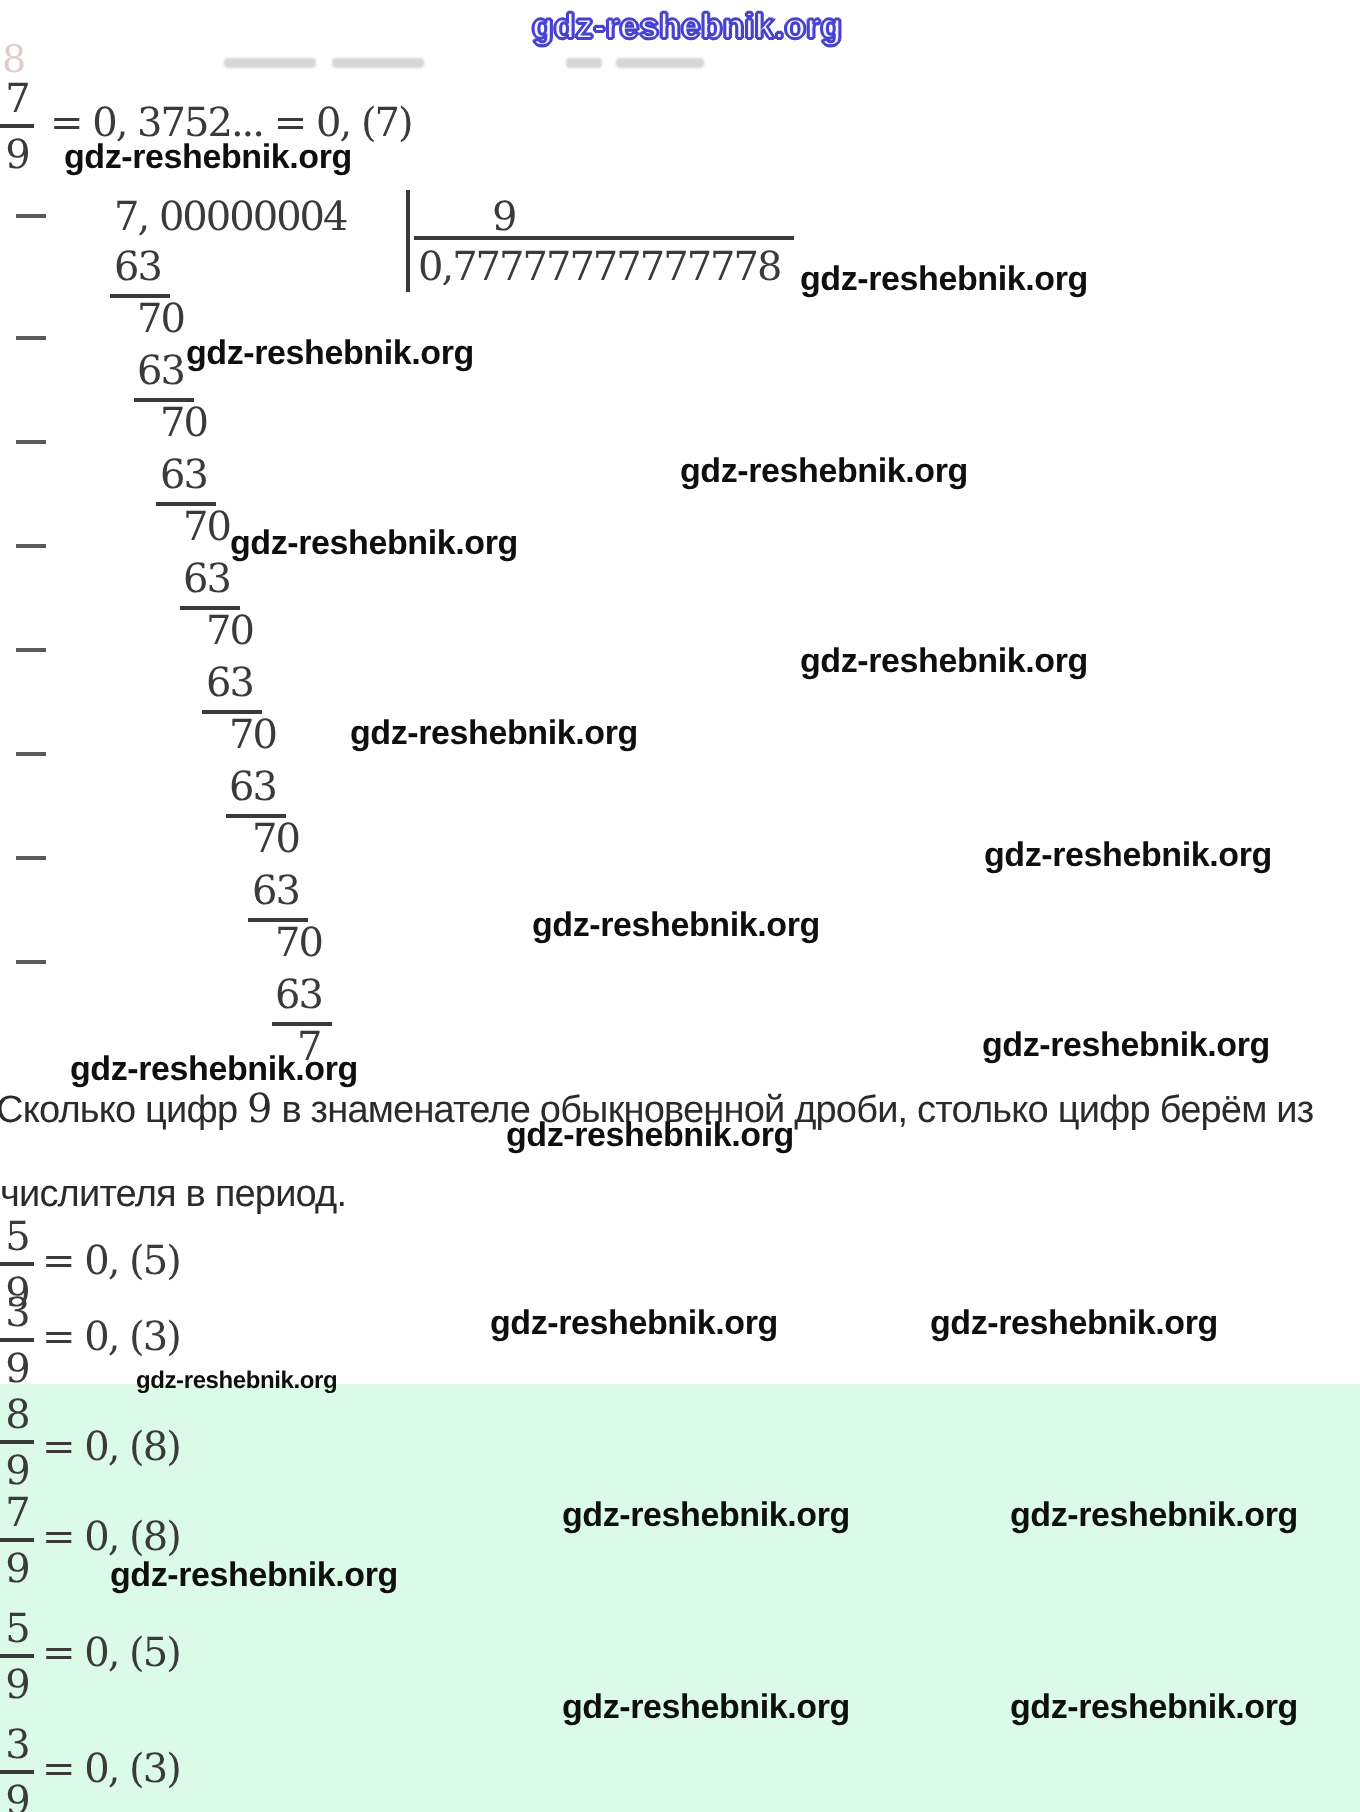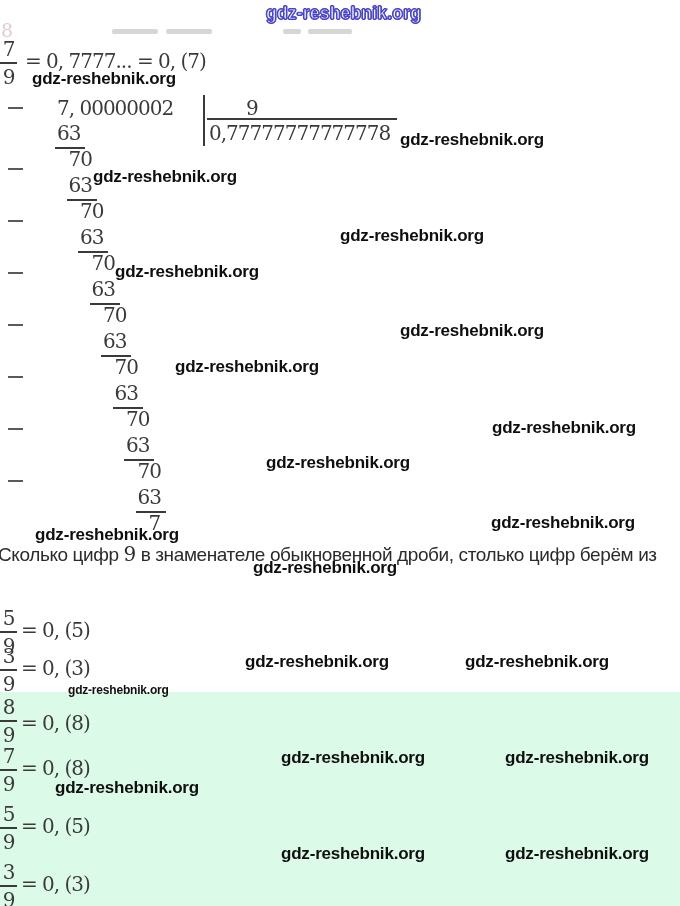--- a/index.html
+++ b/index.html
@@ -56,25 +56,25 @@
   <div class="remnant-dash" style="left:112px;top:29px;width:46px;"></div>
   <div class="remnant-dash" style="left:166px;top:29px;width:46px;"></div>
   <div class="remnant-dash" style="left:283px;top:29px;width:18px;"></div>
   <div class="remnant-dash" style="left:308px;top:29px;width:44px;"></div>
 
   <div class="frac" style="left:0;top:38px;">
     <div class="fnum">7</div>
     <div class="fbar"></div>
     <div class="fden">9</div>
   </div>
-  <div class="math" style="left:25px;top:50px;">= 0, 7777... = 0, (7)</div>
+  <div class="math" style="left:25px;top:50px;">= 0, 3752... = 0, (7)</div>
 
   <div id="division">
       <div class="minus-bar" style="top: 107px;"></div>
-      <div class="math" style="left: 57px; top: 97px;">7, 00000002</div>
+      <div class="math" style="left: 57px; top: 97px;">7, 00000004</div>
       <div class="rule" style="left: 203px; top: 95px; width: 1.5px; height: 51px;"></div>
       <div class="math" style="left: 246px; top: 97px;">9</div>
       <div class="rule" style="left: 207px; top: 118px; width: 190px; height: 1.5px;"></div>
       <div class="math" style="left: 209px; top: 122px;">0,77777777777778</div>
       <div class="math" style="left: 57px; top: 122px;">63</div>
       <div class="rule" style="left: 55px; top: 147px; width: 30px; height: 1.5px;"></div>
       <div class="math" style="left: 68.5px; top: 148px;">70</div>
       <div class="minus-bar" style="top: 168px;"></div>
       <div class="math" style="left: 68.5px; top: 174px;">63</div>
       <div class="rule" style="left: 66.5px; top: 199px; width: 30px; height: 1.5px;"></div>
@@ -99,20 +99,21 @@
       <div class="math" style="left: 126px; top: 434px;">63</div>
       <div class="rule" style="left: 124px; top: 459px; width: 30px; height: 1.5px;"></div>
       <div class="math" style="left: 137.5px; top: 460px;">70</div>
       <div class="minus-bar" style="top: 480px;"></div>
       <div class="math" style="left: 137.5px; top: 486px;">63</div>
       <div class="rule" style="left: 135.5px; top: 511px; width: 30px; height: 1.5px;"></div>
       <div class="math" style="left: 148.5px; top: 512px;">7</div>
     </div>
 
   <div class="rus" style="left:-2px;top:543px;"><span>Сколько цифр </span><span class="serif-nine">9</span><span> в знаменателе обыкновенной дроби, столько цифр берём из</span></div>
+  <div class="rus" style="left:0;top:587px;">числителя в период.</div>
 
   <div id="fraction-rows">
       <div class="frac" style="left: 0px; top: 607px;">
         <div class="fnum">5</div>
         <div class="fbar"></div>
         <div class="fden">9</div>
       </div>
       <div class="math" style="left: 21px; top: 619px;">= 0, (5)</div>
       <div class="frac" style="left: 0px; top: 645px;">
         <div class="fnum">3</div>

